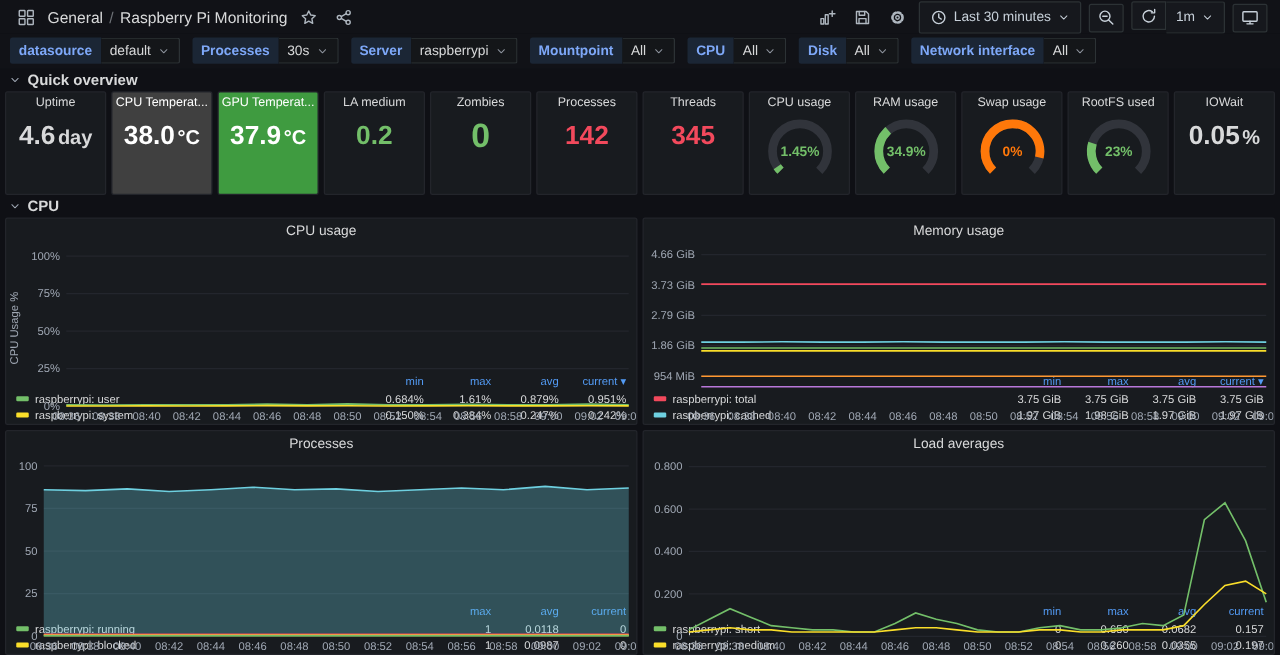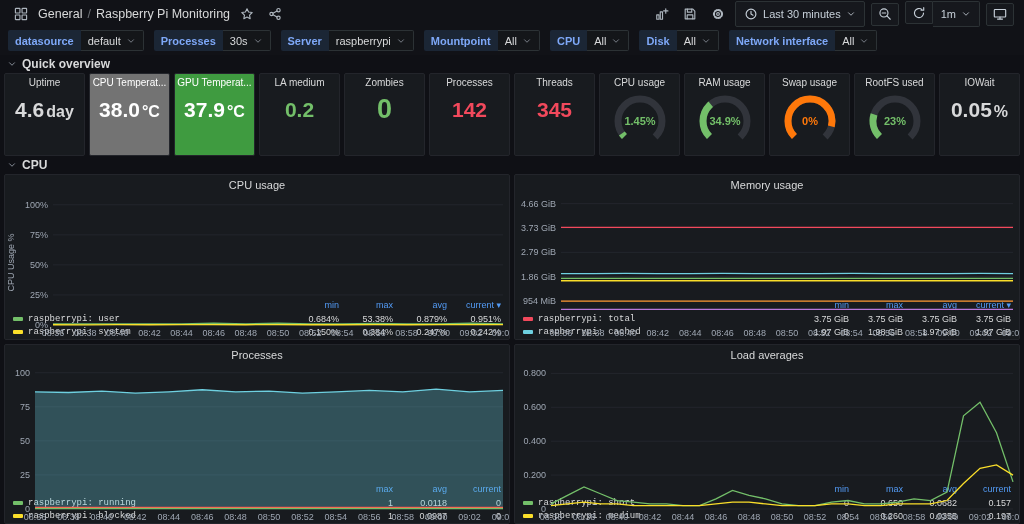--- a/index.html
+++ b/index.html
@@ -68,21 +68,21 @@
   .chart-panel{display:flex;flex-direction:column;}
   .chart-panel.h1{height:164px;}
   .chart-panel.h2{height:178px;}
   .plot{flex:1 1 auto;position:relative;cursor:crosshair;}
   .plot svg{position:absolute;left:0;top:0;}
   .legend{padding:0 8px 1px;font-size:9px;flex:0 0 auto;}
   .lg-row{display:flex;align-items:center;height:13px;justify-content:flex-end;}
   .lg-head{height:14px;}
   .lg-head .lg-cell{color:#539bf5;cursor:pointer;}
   .lg-name{display:flex;align-items:center;gap:5px;flex:1 1 auto;min-width:0;
-           color:#d8d9da;cursor:pointer;font-family:Liberation Mono, monospace;}
+           color:#d8d9da;cursor:pointer;}
   .lg-chip{width:10px;height:4px;border-radius:1px;flex:0 0 auto;}
   .lg-cell{width:54px;text-align:right;flex:0 0 auto;color:#d8d9da;}
 </style>
 </head>
 <body>
 
 <svg width="0" height="0" style="position:absolute">
   <defs>
     <symbol id="i-caret" viewBox="0 0 16 16">
         <path d="M4 6l4 4 4-4"></path>
@@ -281,21 +281,21 @@
         <use href="#i-caret"></use>
       </svg>
     <span>Quick overview</span>
   </div>
 
   <div class="stats">
     <section class="panel stat">
       <div class="p-title">Uptime</div>
       <div class="stat-value" style="color: rgb(216, 217, 218);"><span class="v">4.6</span><span class="u">day</span></div>
     </section>
-    <section class="panel stat green" style="background: #737373;">
+    <section class="panel stat green" style="background: #404040;">
       <div class="p-title">CPU Temperat...</div>
       <div class="stat-value"><span class="v">38.0</span><span class="u">°C</span></div>
     </section>
     <section class="panel stat green" style="background: rgb(63, 155, 64);">
       <div class="p-title">GPU Temperat...</div>
       <div class="stat-value"><span class="v">37.9</span><span class="u">°C</span></div>
     </section>
     <section class="panel stat">
       <div class="p-title">LA medium</div>
       <div class="spark" style="height: 34%;"><svg viewBox="0 0 77 28" width="77" height="28"></svg></div>
@@ -411,21 +411,21 @@
             <span class="lg-cell">max</span>
             <span class="lg-cell">avg</span>
             <span class="lg-cell">current ▾</span>
           </div>
           <div class="lg-row">
             <span class="lg-name">
               <span class="lg-chip" style="background: rgb(115, 191, 105);"></span>
               <span>raspberrypi: user</span>
             </span>
             <span class="lg-cell">0.684%</span>
-            <span class="lg-cell">53.38%</span>
+            <span class="lg-cell">1.61%</span>
             <span class="lg-cell">0.879%</span>
             <span class="lg-cell">0.951%</span>
           </div>
           <div class="lg-row">
             <span class="lg-name">
               <span class="lg-chip" style="background: rgb(250, 222, 42);"></span>
               <span>raspberrypi: system</span>
             </span>
             <span class="lg-cell">0.150%</span>
             <span class="lg-cell">0.384%</span>

